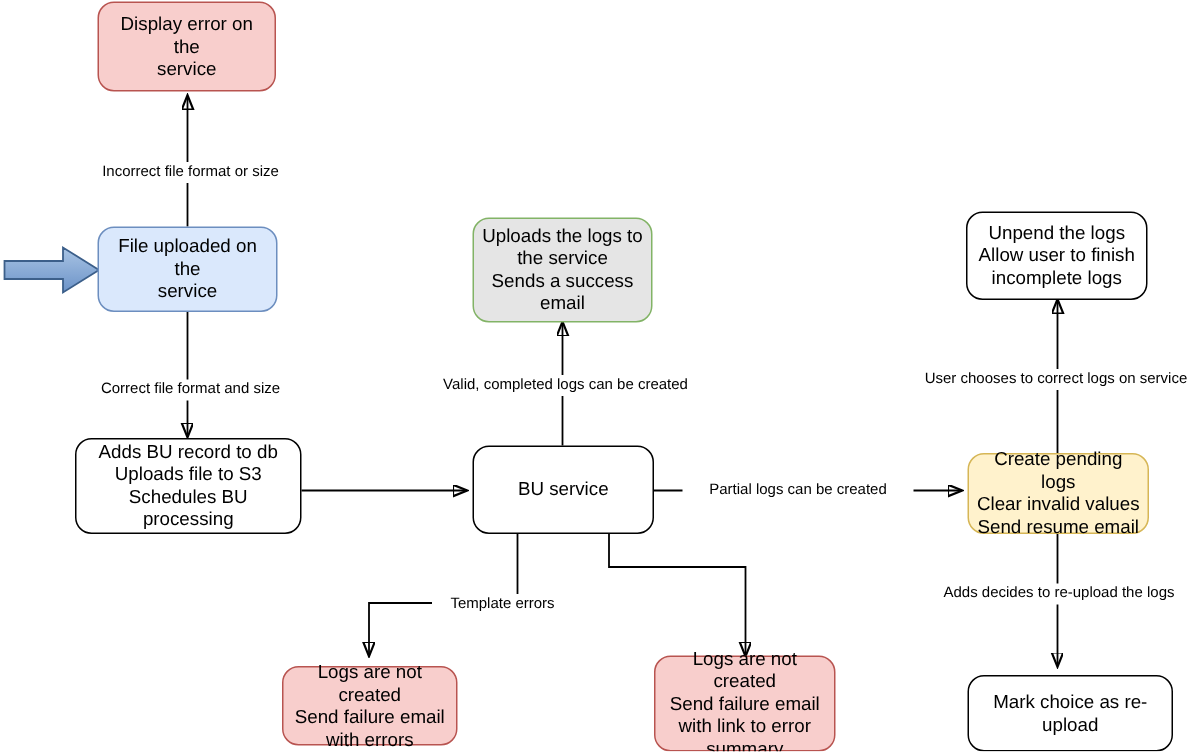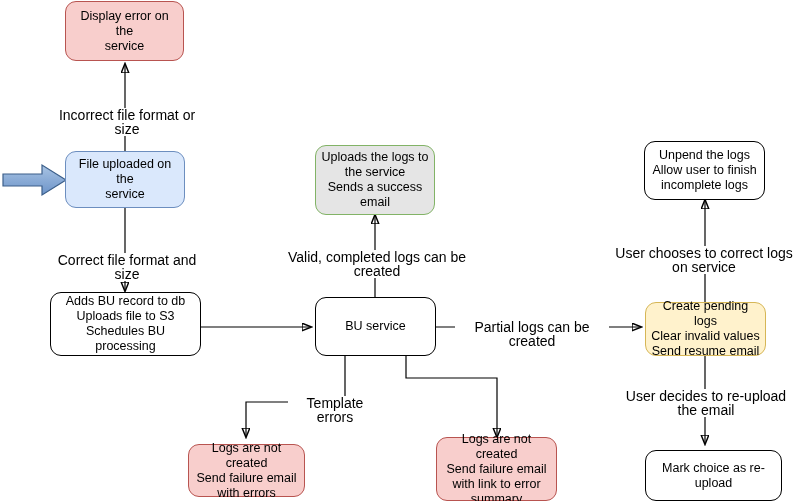--- a/index.html
+++ b/index.html
@@ -34,21 +34,21 @@
     white-space: pre-line;
   }
   .node.pink   { background: #f8cecc; border-color: #b85450; }
   .node.blue   { background: #dae8fc; border-color: #6c8ebf; }
   .node.green  { background: #e5e5e5; border-color: #82b366; }
   .node.yellow { background: #fff2cc; border-color: #d6b656; }
   .node.plain  { background: #ffffff; border-color: #000000; }
 
   .edge-label {
     position: absolute;
-    font-size: 14px;
+    font-size: 10px;
     line-height: 14px;
     color: #000000;
     background: #ffffff;
     text-align: center;
     white-space: pre-line;
     padding: 0 2px;
   }
   svg.edges {
     position: absolute;
     left: 0;
@@ -154,15 +154,15 @@
 
   <div class="edge-label" style="left:277px; top:250px; width:196px;">Valid, completed logs can be created</div>
 
   <div class="edge-label" style="left:455px; top:320px; width:150px;">Partial logs can be created</div>
 
   <div class="edge-label" style="left:288px; top:396px; width:90px;">Template errors</div>
 
 
   <div class="edge-label" style="left:604px; top:246px; width:196px;">User chooses to correct logs on service</div>
 
-  <div class="edge-label" style="left:614px; top:389px; width:180px;">User decides to re-upload the email</div>
+  <div class="edge-label" style="left:614px; top:389px; width:180px;">Adds decides to re-upload the logs</div>
 
 </div>
 
 </body></html>

